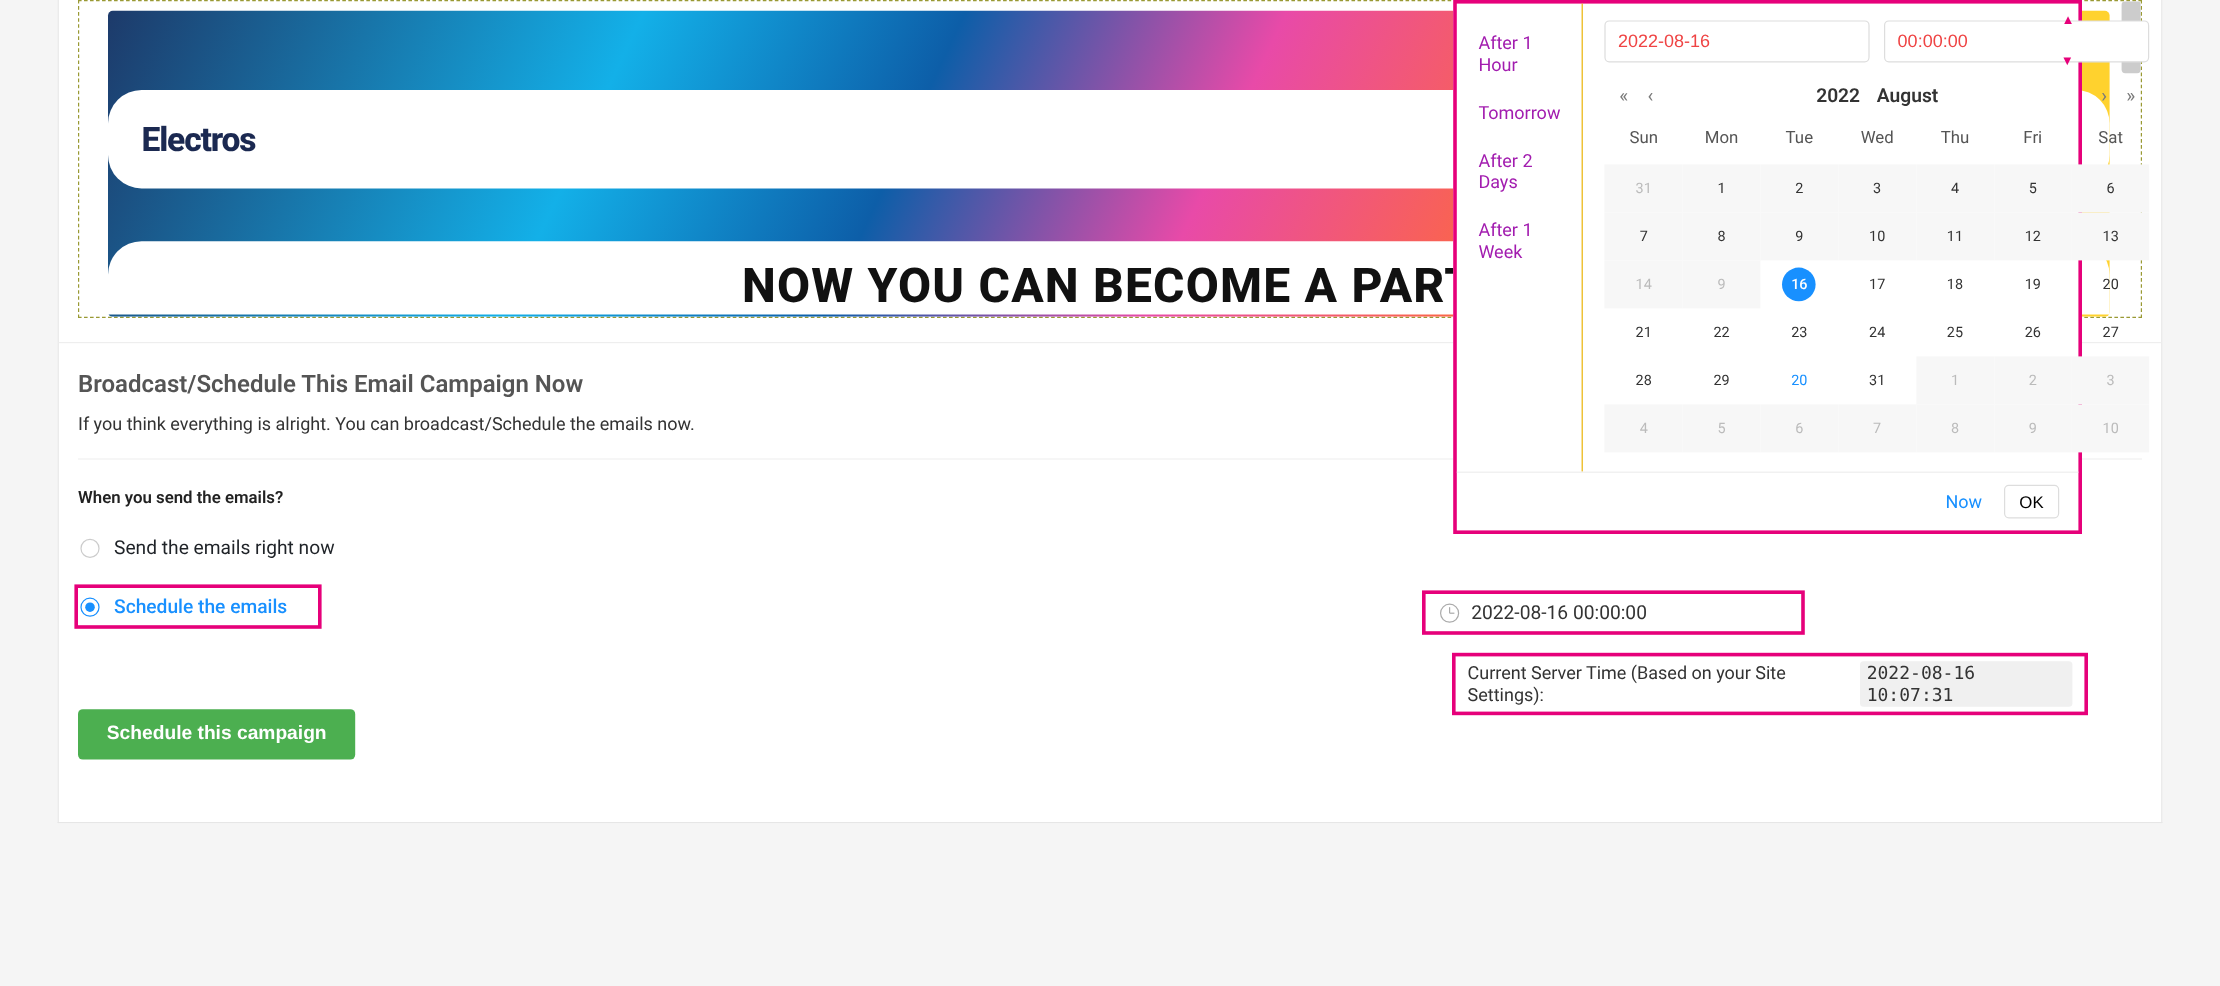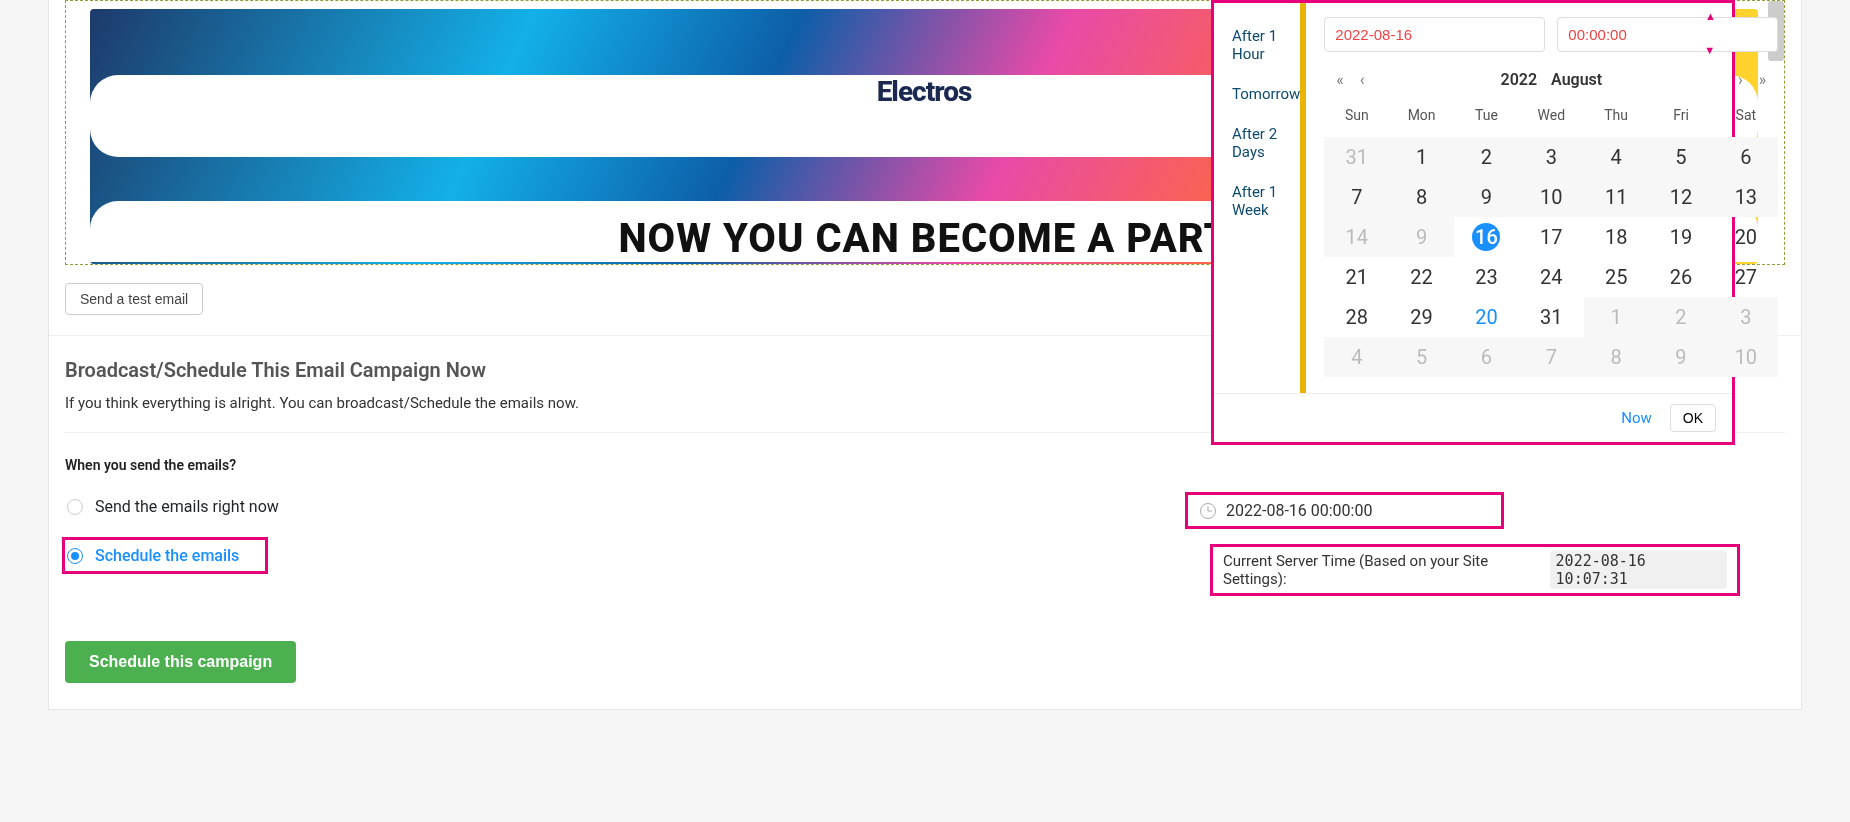--- a/index.html
+++ b/index.html
@@ -37,21 +37,20 @@
   .nav-card {
     position: absolute;
     left: 24px; right: 26px;
     top: 74px;
     height: 82px;
     background: #fff;
     border-radius: 28px;
     display: flex;
     align-items: center;
     padding: 0 28px;
-    flex-direction: column;
   }
   .brand {
     font-size: 28px;
     font-weight: 800;
     letter-spacing: -1px;
     color: #1b2951;
   }
   .nav-links {
     margin-left: auto;
     display: flex;
@@ -173,27 +172,27 @@
     z-index: 10;
     display:flex;
     flex-direction:column;
   }
   .picker-body {
     display:flex;
     min-height: 390px;
   }
   .picker-shortcuts {
     width: 125px;
-    border-right:6px solid #eab308;
-    padding: 24px 0 0 18px;
+    border-right:1px solid #eab308;
+    padding: 24px 18px 0 18px;
     display:flex;
     flex-direction:column;
     gap: 22px;
     font-size:15px;
-    color:#0c4a6e;
+    color:#a21caf;
   }
   .picker-main {
     flex:1;
     padding: 14px 18px 4px 18px;
   }
   .picker-inputs {
     display:flex;
     gap: 12px;
     margin-bottom: 14px;
     position:relative;
@@ -228,21 +227,21 @@
   .cal-nav .chev { color:#7a7a7a; cursor:pointer; padding:0 6px;}
   .cal-nav .title { font-weight:600; color:#333; display:flex; gap:14px;}
   .cal-table { width:100%; border-collapse:collapse; text-align:center; }
   .cal-table th {
     font-weight:400; color:#555; font-size:14px;
     padding: 8px 0 14px 0;
   }
   .cal-table td {
     width: 14.28%;
     height: 40px;
-    font-size:20px;
+    font-size:12px;
     color:#333;
   }
   .cal-table td.dim { color:#bbb; background:#f7f7f7; }
   .cal-table td.dimrow { background:#f7f7f7;}
   .cal-table td .day-sel {
     display:inline-flex; width:28px;height:28px;border-radius:50%;
     background:#1890ff;color:#fff;align-items:center;justify-content:center;font-weight:500;
   }
   .cal-table td.blue { color:#1890ff; }
   .picker-footer {
@@ -324,23 +323,20 @@
           <span class="burger">
               <span></span>
               <span></span>
             </span>
         </div>
       </div>
       <div class="big-headline">NOW YOU CAN BECOME A PART</div>
       <div class="scroll-indicator"></div>
     </div>
 
-    <div class="test-email-row">
-      <button class="btn-outline">Send a test email</button>
-    </div>
 
     <div class="divider"></div>
 
     <h2 class="section-title">Broadcast/Schedule This Email Campaign Now</h2>
     <p class="section-sub">If you think everything is alright. You can broadcast/Schedule the emails now.</p>
 
     <div class="hairline"></div>
 
     <div class="radio-question">When you send the emails?</div>
 

